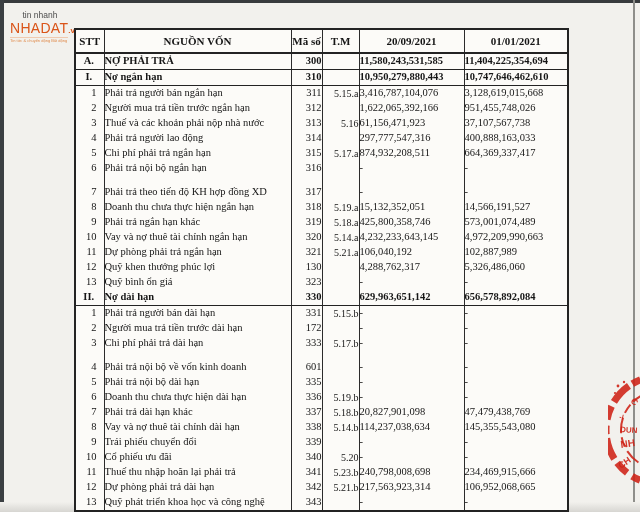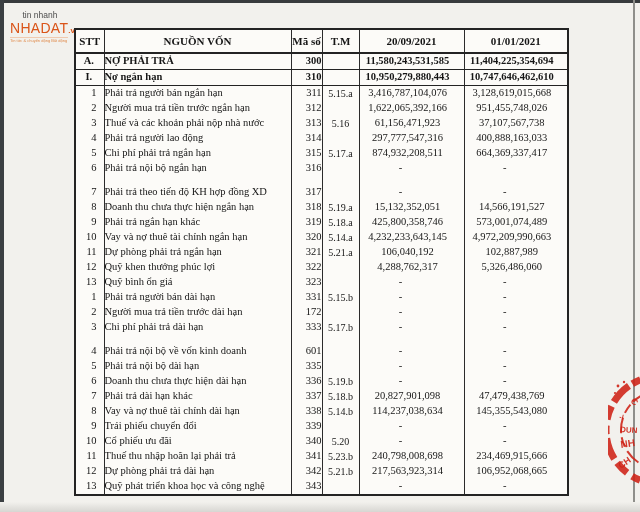--- a/index.html
+++ b/index.html
@@ -35,22 +35,22 @@
   col.c-tm{width:37px;} col.c-v1{width:105px;} col.c-v2{width:104px;}
   th,td{border-left:1px solid #2b2b2b;padding:0;overflow:hidden;white-space:nowrap;}
   th:first-child,td:first-child{border-left:none;}
   thead th{height:22px;font-size:11px;font-weight:bold;text-align:center;
     border-bottom:2px solid #232323;}
   tbody td{height:15px;font-size:10.5px;line-height:1;vertical-align:middle;}
   td.stt{text-align:right;padding-right:7px;}
   tr.sec td.stt{text-align:center;padding-right:2px;}
   td.name{text-align:left;}
   td.code{text-align:right;}
-  td.tm{text-align:center;font-size:10px;}
-  td.val{text-align:center;padding-right:8px;font-size:10.5px;}
+  td.tm{text-align:right;font-size:10px;}
+  td.val{text-align:left;padding-right:8px;font-size:10.5px;}
   td.val.dash{padding-right:22px;}
   tr.sec td{font-weight:bold;}
   tr.sec td,tr.rule td{border-bottom:1.5px solid #232323;}
   tr.spacer td{height:9px;}
 
   
   .stamp{position:absolute;left:608px;top:372px;width:32px;height:118px;
     overflow:hidden;pointer-events:none;}
 </style>
 </head>
@@ -195,32 +195,40 @@
         <td class="stt">11</td>
         <td class="name">Dự phòng phải trả ngắn hạn</td>
         <td class="code">321</td>
         <td class="tm">5.21.a</td>
         <td class="val">106,040,192</td>
         <td class="val">102,887,989</td>
       </tr>
       <tr>
         <td class="stt">12</td>
         <td class="name">Quỹ khen thưởng phúc lợi</td>
-        <td class="code">322</td>
+        <td class="code">130</td>
         <td class="tm"></td>
         <td class="val">4,288,762,317</td>
         <td class="val">5,326,486,060</td>
       </tr>
       <tr>
         <td class="stt">13</td>
         <td class="name">Quỹ bình ổn giá</td>
         <td class="code">323</td>
         <td class="tm"></td>
         <td class="val dash">-</td>
         <td class="val dash">-</td>
+      </tr>
+      <tr class="sec">
+        <td class="stt">II.</td>
+        <td class="name">Nợ dài hạn</td>
+        <td class="code">330</td>
+        <td class="tm"></td>
+        <td class="val">629,963,651,142</td>
+        <td class="val">656,578,892,084</td>
       </tr>
       <tr>
         <td class="stt">1</td>
         <td class="name">Phải trả người bán dài hạn</td>
         <td class="code">331</td>
         <td class="tm">5.15.b</td>
         <td class="val dash">-</td>
         <td class="val dash">-</td>
       </tr>
       <tr>

